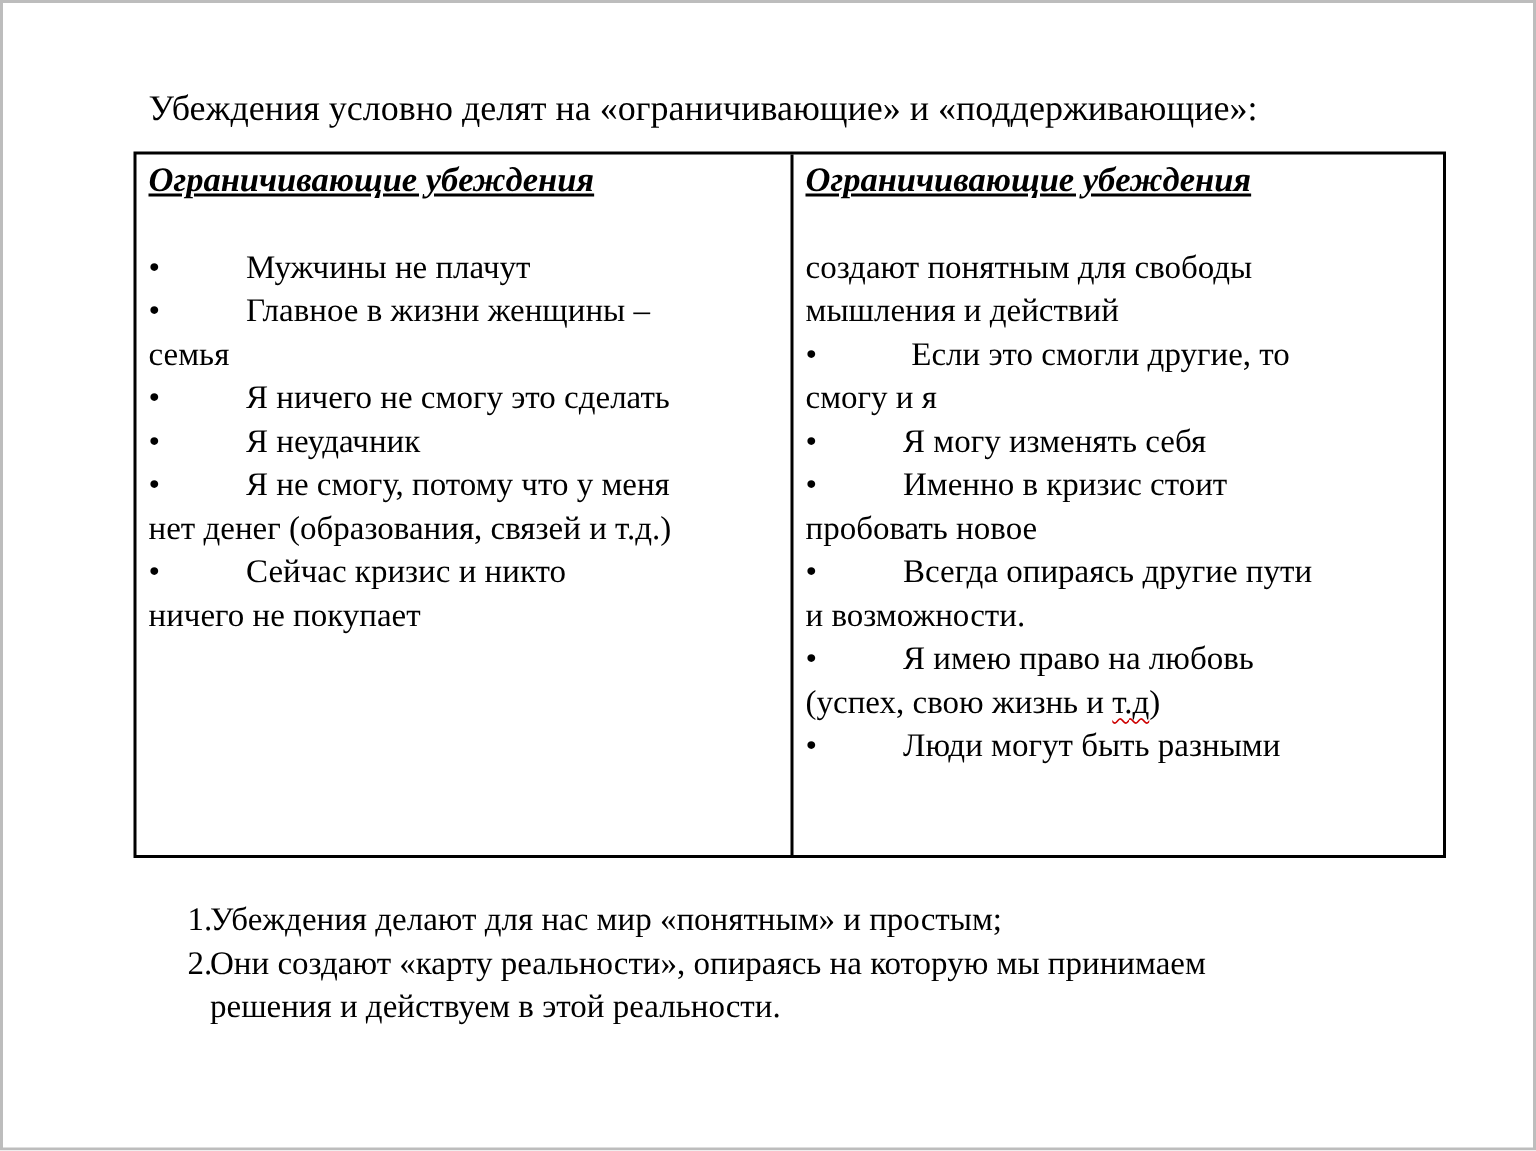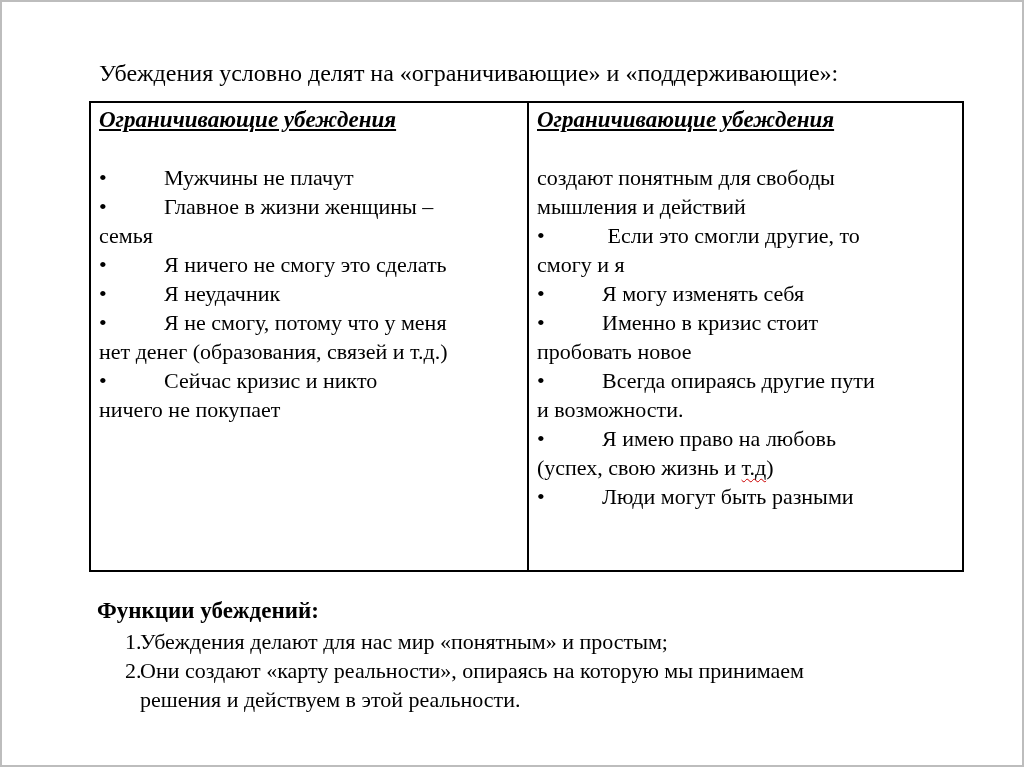--- a/index.html
+++ b/index.html
@@ -131,21 +131,20 @@
       <div class="li"><span class="blt">•</span><span class="t">Всегда опираясь другие пути
 и возможности.</span></div>
       <div class="li"><span class="blt">•</span><span class="t">Я имею право на любовь
 (успех, свою жизнь и </span><span class="t wavy">т.д</span><span class="t">)</span></div>
       <div class="li"><span class="blt">•</span><span class="t">Люди могут быть разными</span></div>
     </div>
 
   </div>
 
   <div class="functions">
-    <div class="fn-heading">Функции убеждений:</div>
     <div class="fn-list">
       <div class="fn-item"><span class="num">1.</span><span class="t">Убеждения делают для нас мир «понятным» и простым;</span></div>
       <div class="fn-item"><span class="num">2.</span><span class="t">Они создают «карту реальности», опираясь на которую мы принимаем
 решения и действуем в этой реальности.</span></div>
     </div>
   </div>
 
 </div>
 
 </body></html>

